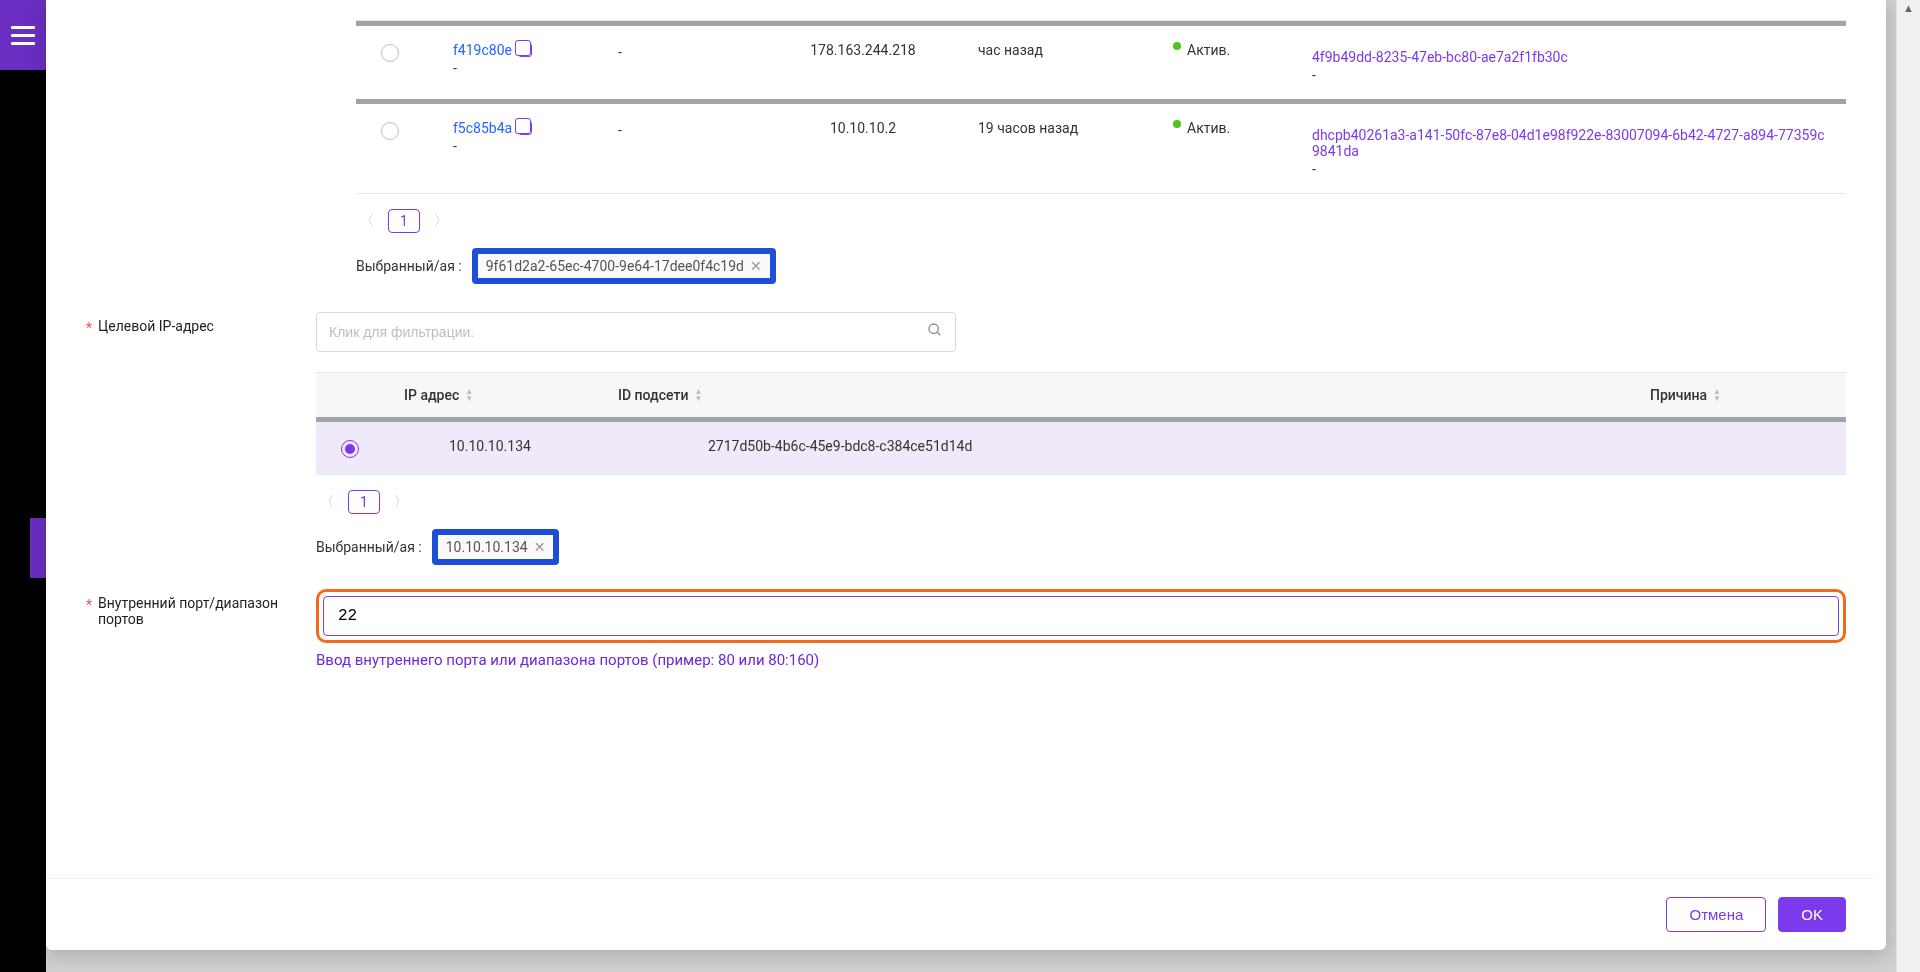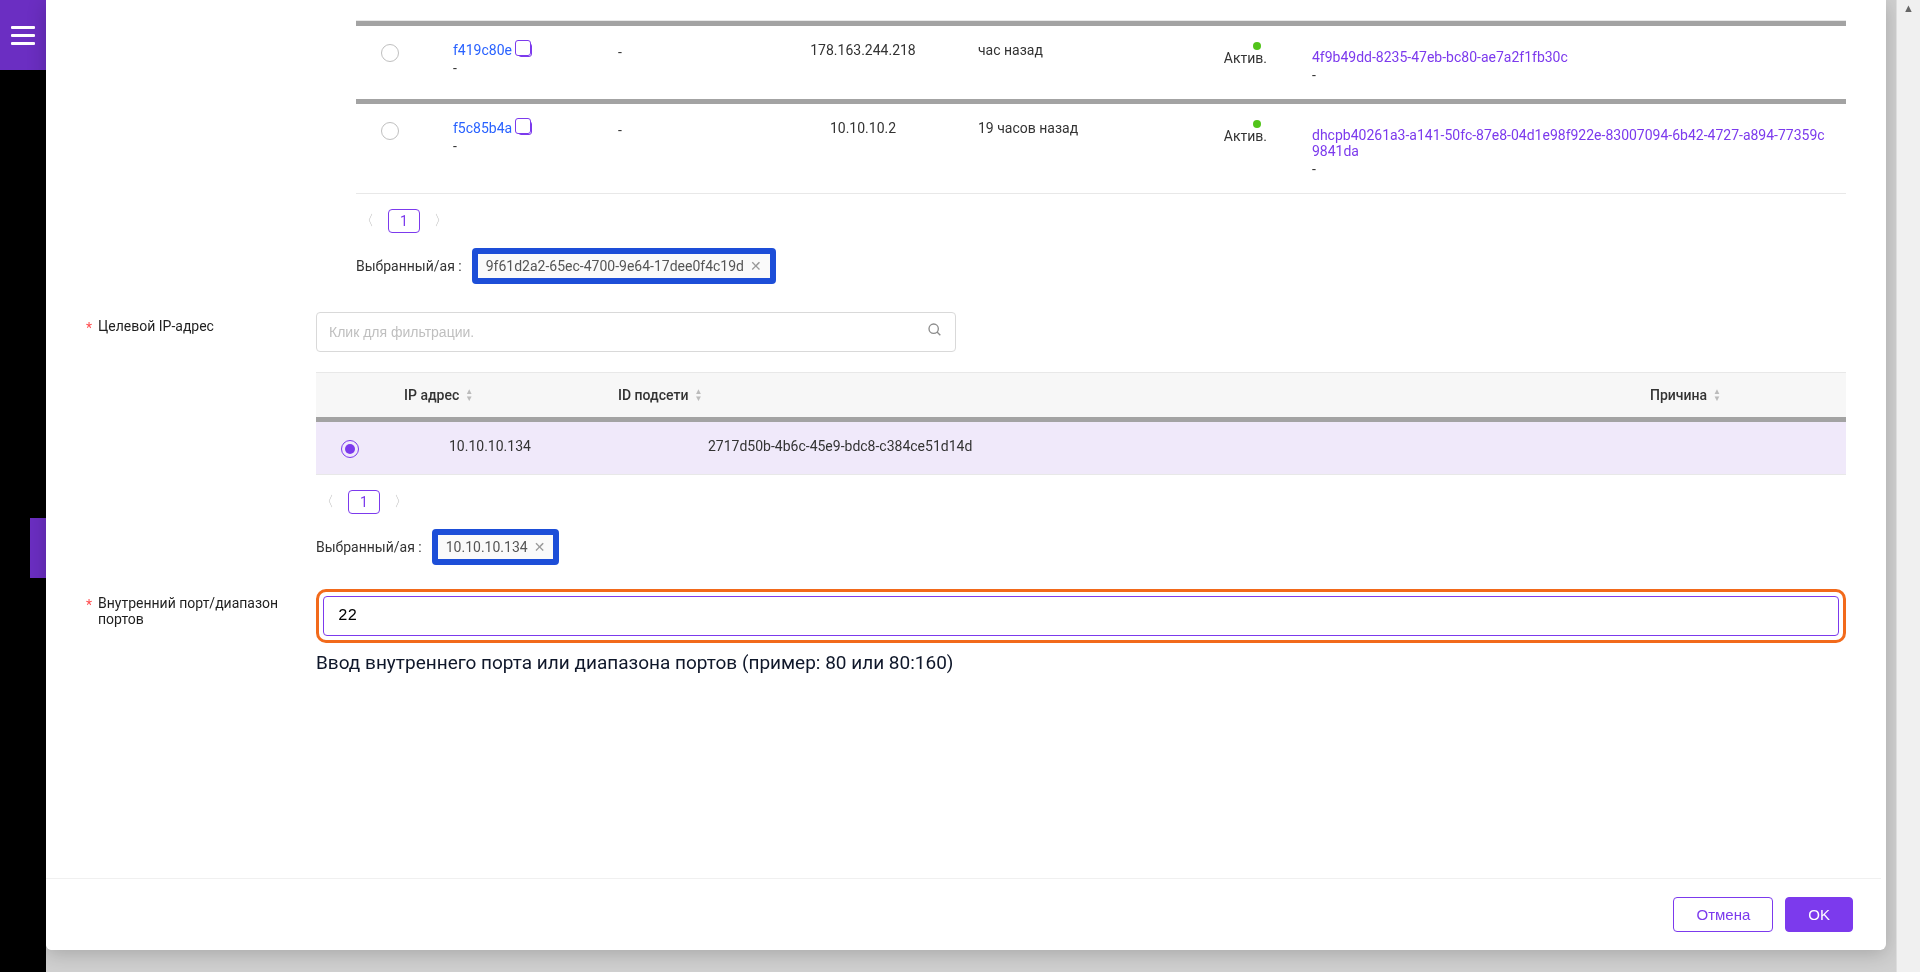--- a/index.html
+++ b/index.html
@@ -107,21 +107,21 @@
   padding: 16px;
   border-top: 5px solid #a3a3a3;
   gap: 45px;
 }
 .table-row.selected { background: #f0e9fa; }
 .r-col { width: 36px; display:flex; justify-content:center; padding-top:2px;}
 .id-col { width: 120px; }
 .dash-col { width: 130px; }
 .ip-col { width: 140px; text-align: center; }
 .time-col { width: 150px; }
-.status-col { width: 94px; display:flex; align-items:flex-end;flex-direction:column; }
+.status-col { width: 94px; display:flex; align-items:flex-start; }
 .cidr-col { flex: 1; min-width: 0; }
 .ip-wide { width: 250px; padding-left: 36px;}
 .subnet-wide { flex:1; }
 .reason-wide { width: 180px; text-align:left; }
 .link { color: #7c3aed; cursor: pointer; margin-top: 7px; }
 .link-hostid { color: #2962ff; display:inline-flex; align-items:center;}
 .copy-icon {
   display:inline-block;
   width:14px; height:14px;
   border:1.5px solid #7c3aed;
@@ -212,27 +212,27 @@
 .port-input {
   width:100%;
   border:1.5px solid #7c3aed;
   border-radius:4px;
   padding:10px 14px;
   font-size:16px;
   outline:none;
   font-family:Liberation Mono, monospace;
 }
 .helper {
-  color:#0f172a;
+  color:#6d28d9;
   margin-top:8px;
-  font-size:19px;
+  font-size:15px;
 }
 .modal-footer {
   position:absolute;
-  left:0; right:5px; bottom:0;
+  left:0; right:12px; bottom:0;
   padding:18px 28px;
   background:#fff;
   display:flex;
   justify-content:flex-end;
   gap:12px;
   border-top:1px solid #f0f0f0;
 }
 .btn {
   padding:8px 22px;
   border-radius:4px;

